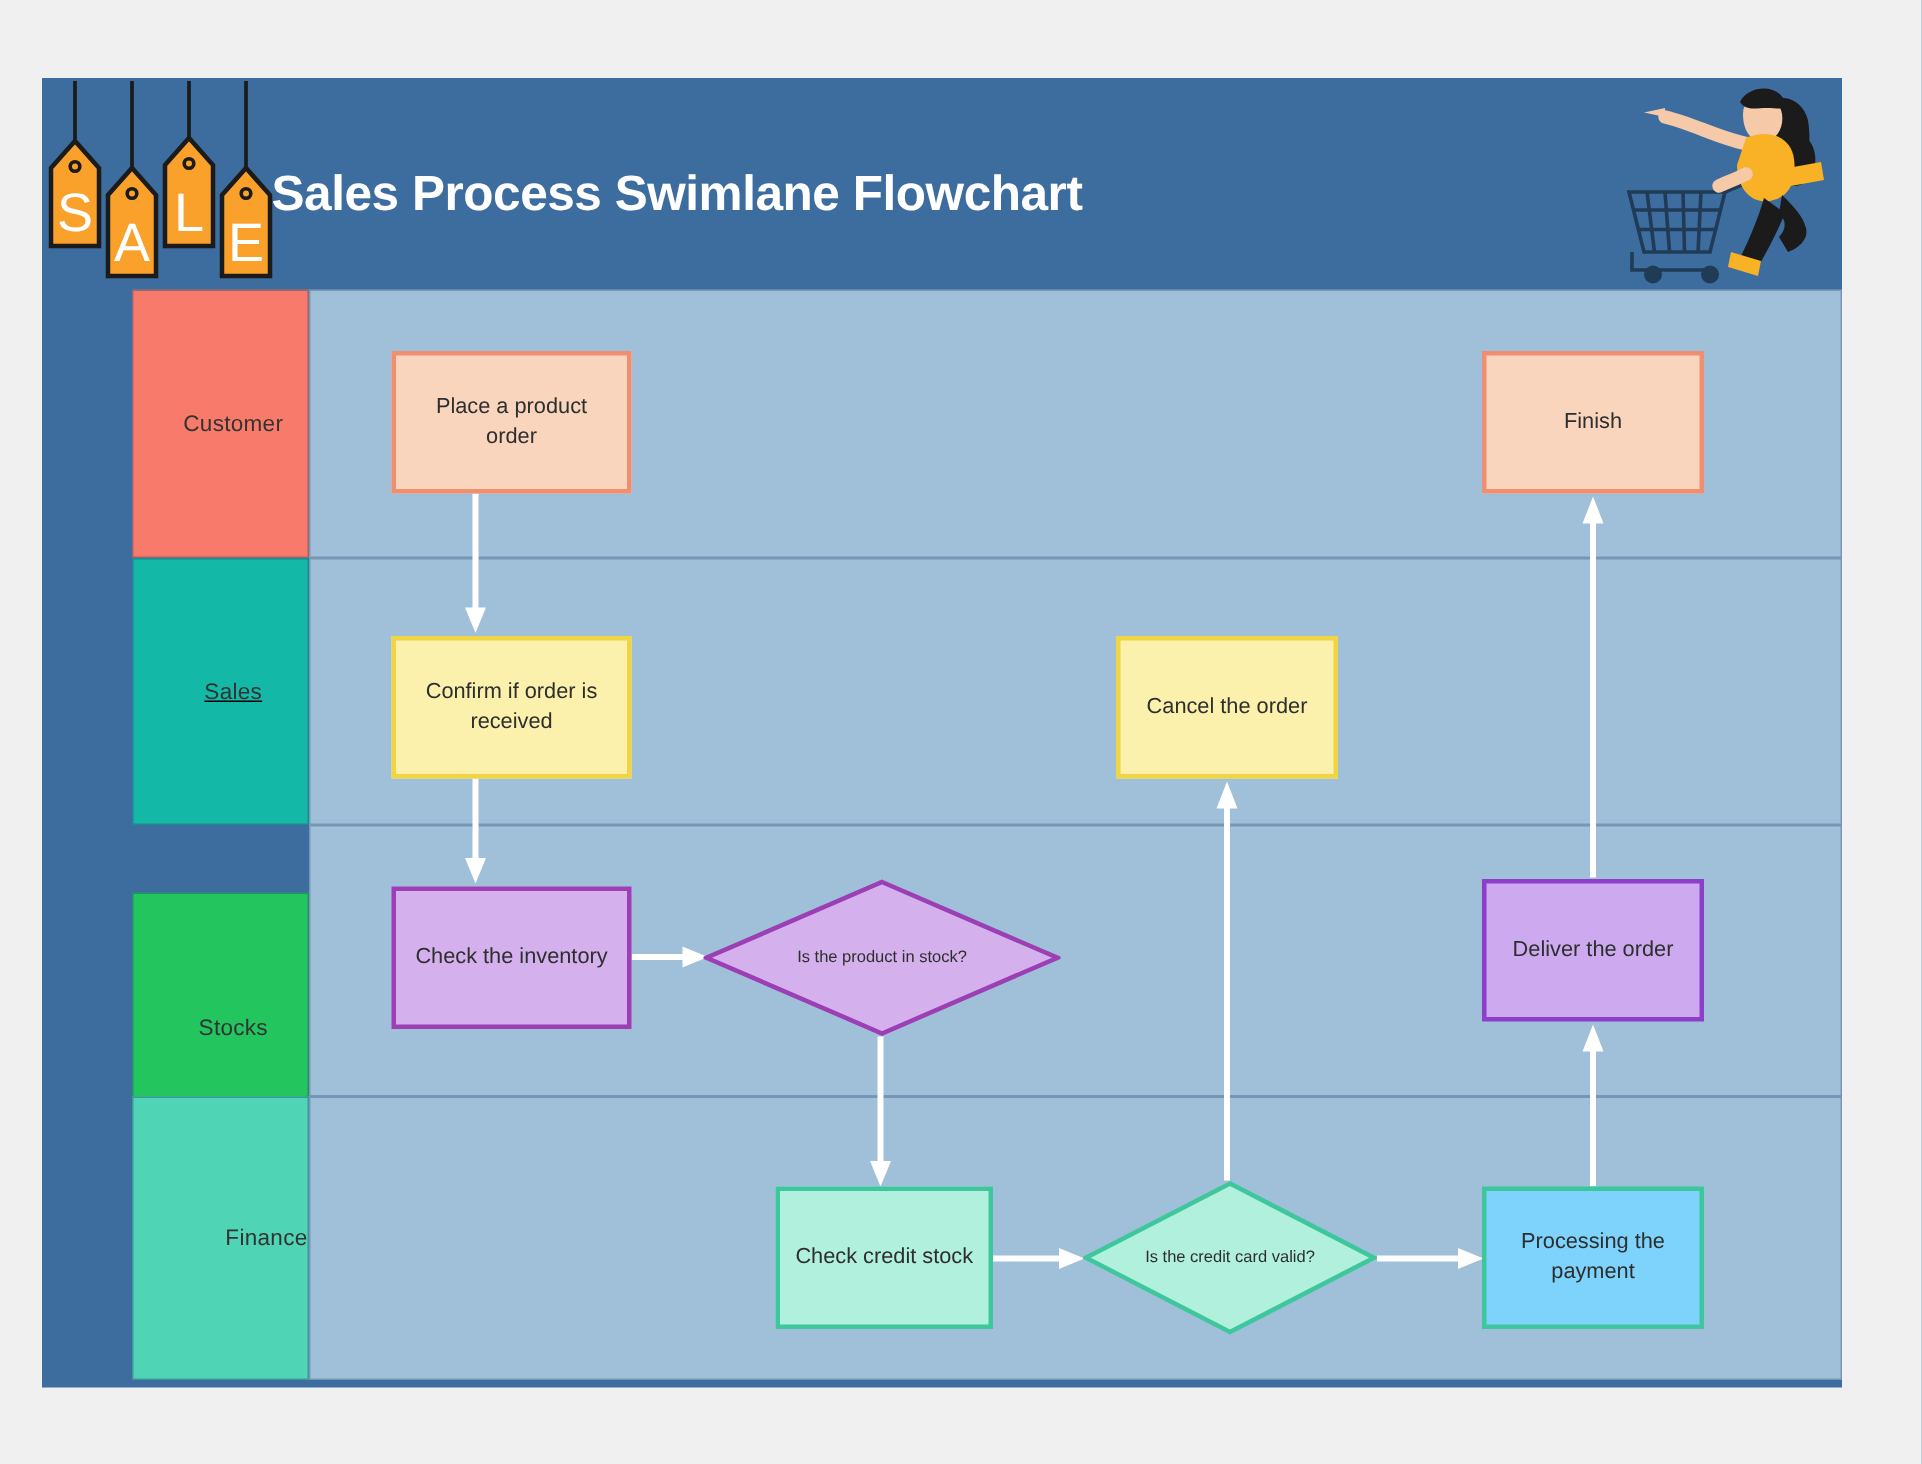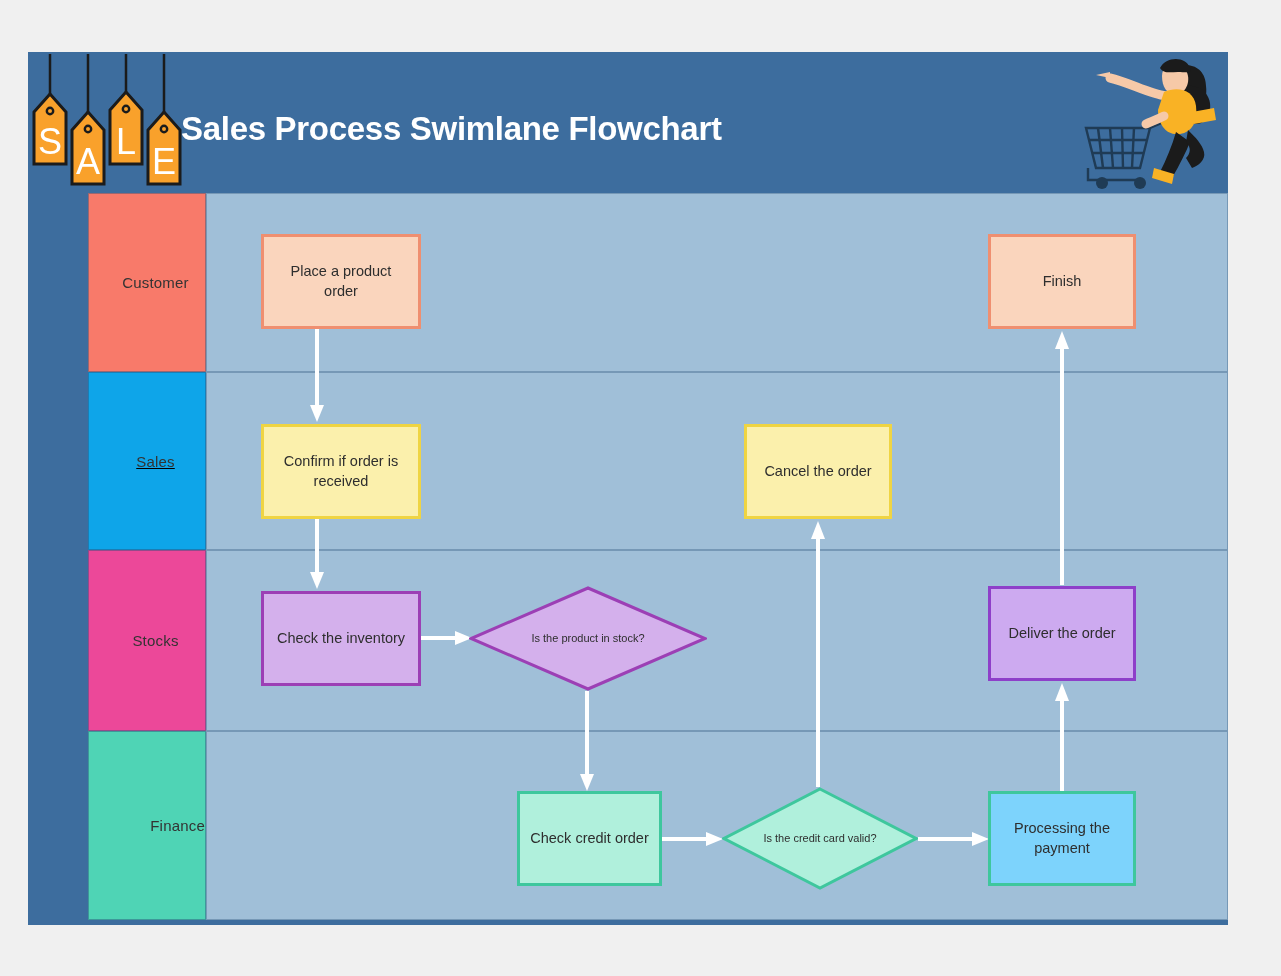--- a/index.html
+++ b/index.html
@@ -227,27 +227,27 @@
   </div>
 
   <div id="lanes">
       <div class="lane" style="top: 141px; height: 179px;">
         <div class="lane-header" style="background: rgb(248, 122, 106);">
           <div class="lane-header-label">Customer</div>
         </div>
         <div class="lane-body"></div>
       </div>
       <div class="lane" style="top: 320px; height: 178px;">
-        <div class="lane-header" style="background: #0ea5e9; text-decoration: underline;">
+        <div class="lane-header" style="background: #14b8a6; text-decoration: underline;">
           <div class="lane-header-label">Sales</div>
         </div>
         <div class="lane-body"></div>
       </div>
       <div class="lane" style="top: 498px; height: 181px;">
-        <div class="lane-header" style="background: #ec4899;">
+        <div class="lane-header" style="background: #22c55e; margin-top: 45px;">
           <div class="lane-header-label">Stocks</div>
         </div>
         <div class="lane-body"></div>
       </div>
       <div class="lane" style="top: 679px; height: 189px;">
         <div class="lane-header" style="background: rgb(79, 212, 181); justify-content: flex-end;">
           <div class="lane-header-label">Finance</div>
         </div>
         <div class="lane-body"></div>
       </div>
@@ -329,21 +329,21 @@
         <div class="diamond-wrap" style="left: 441px; top: 534px; width: 238px; height: 105px;">
           <svg viewBox="0 0 238 105" preserveAspectRatio="none">
             <polygon points="119,2 236,52.5 119,103 2,52.5" fill="#d4b0ec" stroke="#9c3fb5" stroke-width="3"></polygon>
           </svg>
           <div class="diamond-label">Is the product in stock?</div>
         </div>
         <div class="node box" style="left: 960px; top: 534px; width: 148px; height: 95px; background: rgb(205, 170, 240); border-color: rgb(142, 63, 201);">
           <span>Deliver the order</span>
         </div>
         <div class="node box" style="left: 489px; top: 739px; width: 145px; height: 95px; background: rgb(176, 240, 220); border-color: rgb(62, 199, 157);">
-          <span>Check credit order</span>
+          <span>Check credit stock</span>
         </div>
         <div class="diamond-wrap" style="left: 694px; top: 735px; width: 196px; height: 103px;">
           <svg viewBox="0 0 196 103" preserveAspectRatio="none">
             <polygon points="98,2 194,51.5 98,101 2,51.5" fill="#b0f0dc" stroke="#3ec79d" stroke-width="3"></polygon>
           </svg>
           <div class="diamond-label">Is the credit card valid?</div>
         </div>
         <div class="node box" style="left: 960px; top: 739px; width: 148px; height: 95px; background: #7dd3fc; border-color: rgb(62, 199, 157);">
           <span>Processing the payment</span>
         </div>

